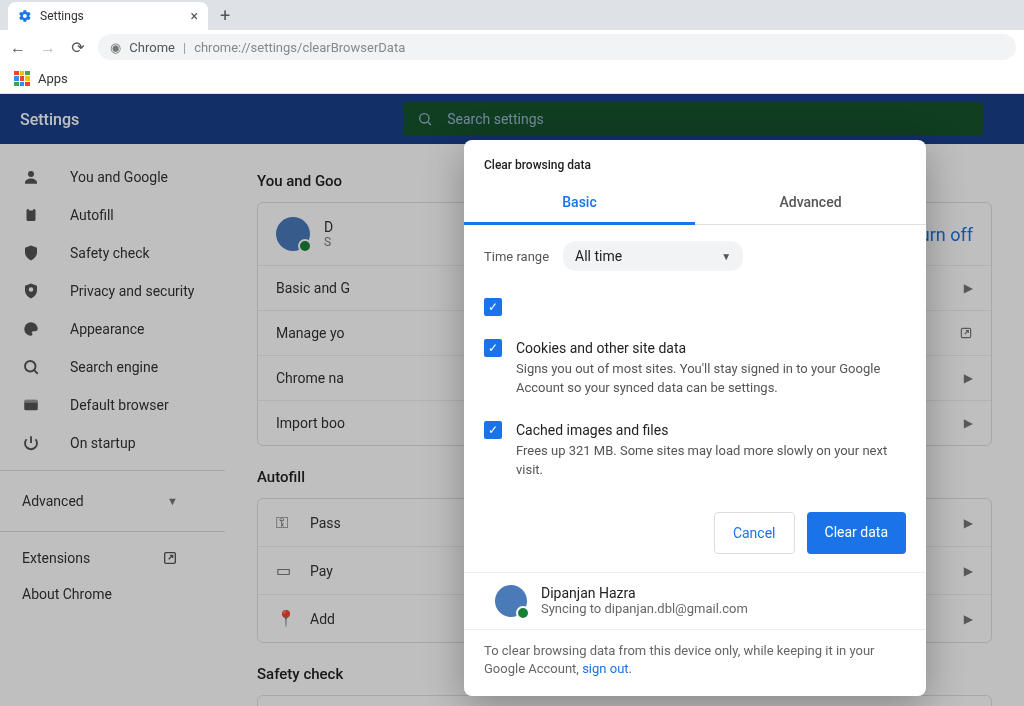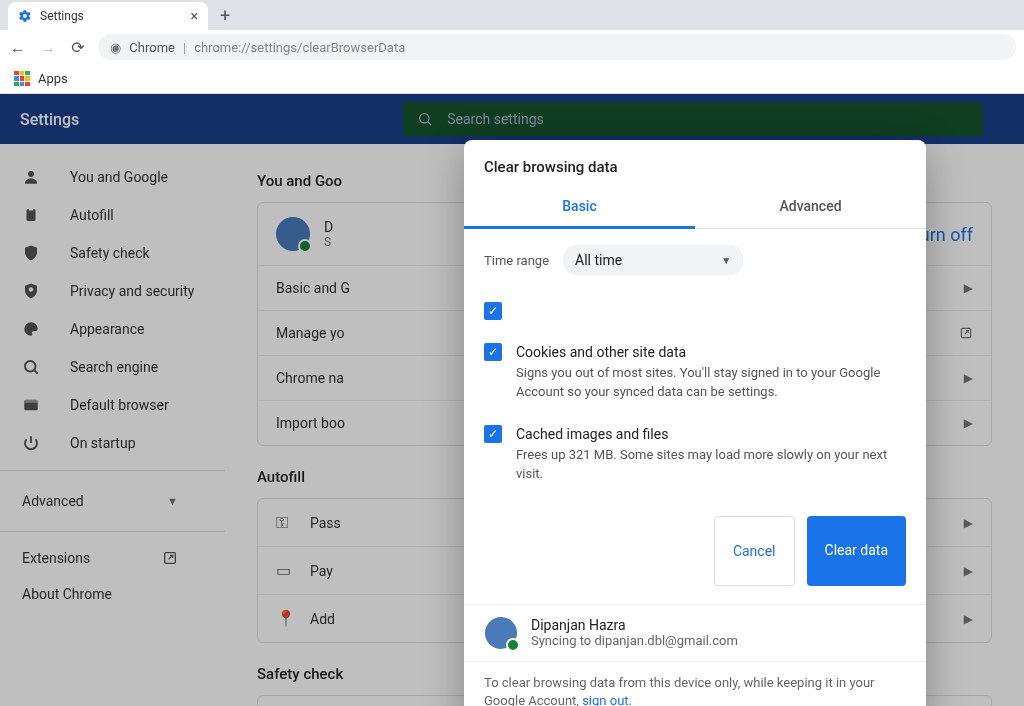--- a/index.html
+++ b/index.html
@@ -56,37 +56,37 @@
 .card-row:first-child { border-top: none; }
 .card-row .chev { margin-left: auto; color: #777; font-size: 12px; }
 .avatar-small { width: 34px; height: 34px; border-radius: 50%; background: #4a7ab8; position: relative; }
 .avatar-small .badge { position:absolute; right:-2px; bottom:-2px; width:14px; height:14px; background:#188038; border:2px solid #fff; border-radius:50%; }
 .turnoff-pill { margin-left: auto; color: #1a73e8; font-size: 18px; }
 
 .row-icon { width: 20px; color: #555; font-size: 16px; }
 
 
 .modal { position: absolute; left: 464px; top: 140px; width: 462px; background: #fff; border-radius: 8px; box-shadow: 0 10px 40px rgba(0,0,0,0.3); z-index: 10; overflow: hidden; }
-.modal h2 { font-size: 15px; font-weight: 500; color: #222; padding: 18px 20px 12px 20px; }
+.modal h2 { font-size: 12px; font-weight: 500; color: #222; padding: 18px 20px 12px 20px; }
 .tabs { display: flex; border-bottom: 1px solid #e0e0e0; }
 .tabs .t { flex: 1; text-align: center; padding: 10px 0 12px 0; font-size: 14px; color: #555; font-weight: 500; }
 .tabs .t.active { color: #1a73e8; border-bottom: 3px solid #1a73e8; margin-bottom: -1px; }
 .modal-body { padding: 16px 20px 4px 20px; }
 .time-row { display: flex; align-items: center; gap: 14px; font-size: 13px; color: #555; margin-bottom: 16px; }
 .select { background: #f1f3f4; border-radius: 13px; height: 30px; width: 180px; display: flex; align-items: center; justify-content: space-between; padding: 0 12px; font-size: 14px; color: #222; }
 .opt { display: flex; gap: 14px; padding: 10px 0 12px 0; }
 .cb { width: 18px; height: 18px; background: #1a73e8; border-radius: 2px; display: flex; align-items: center; justify-content: center; color: #fff; font-size: 12px; flex-shrink: 0; margin-top: 1px; }
 .opt-text { font-size: 13px; color: #555; line-height: 1.45; }
 .opt-title { color: #222; font-size: 14px; display: block; margin-bottom: 2px; }
 .lnk { color: #1a73e8; }
 .modal-actions { display: flex; justify-content: flex-end; gap: 12px; padding: 16px 20px 18px 20px; }
-.btn { border-radius: 4px; font-size: 14px; padding: 26px 18px; }
+.btn { border-radius: 4px; font-size: 14px; padding: 12px 18px; }
 .btn-ghost { border: 1px solid #dadce0; color: #1a73e8; background: #fff; }
 .btn-primary { background: #1a73e8; color: #fff; }
-.profile-row { display: flex; gap: 14px; padding: 12px 21px; border-top: 1px solid #eee; }
+.profile-row { display: flex; gap: 14px; padding: 12px 31px; border-top: 1px solid #eee; }
 .profile-row .av { width: 32px; height: 32px; border-radius: 50%; background: #4a7ab8; position:relative; }
 .profile-row .av .b{position:absolute;right:-3px;bottom:-3px;width:14px;height:14px;background:#188038;border:2px solid #fff;border-radius:50%;}
 .profile-row .txt .n { font-size: 14px; color: #222; }
 .profile-row .txt .e { font-size: 13px; color: #666; }
 .footer-note { padding: 12px 20px 18px 20px; font-size: 13px; color: #666; line-height: 1.4; border-top:1px solid #eee;}
 
 svg { display:block; }
 </style>
 </head>
 <body>

